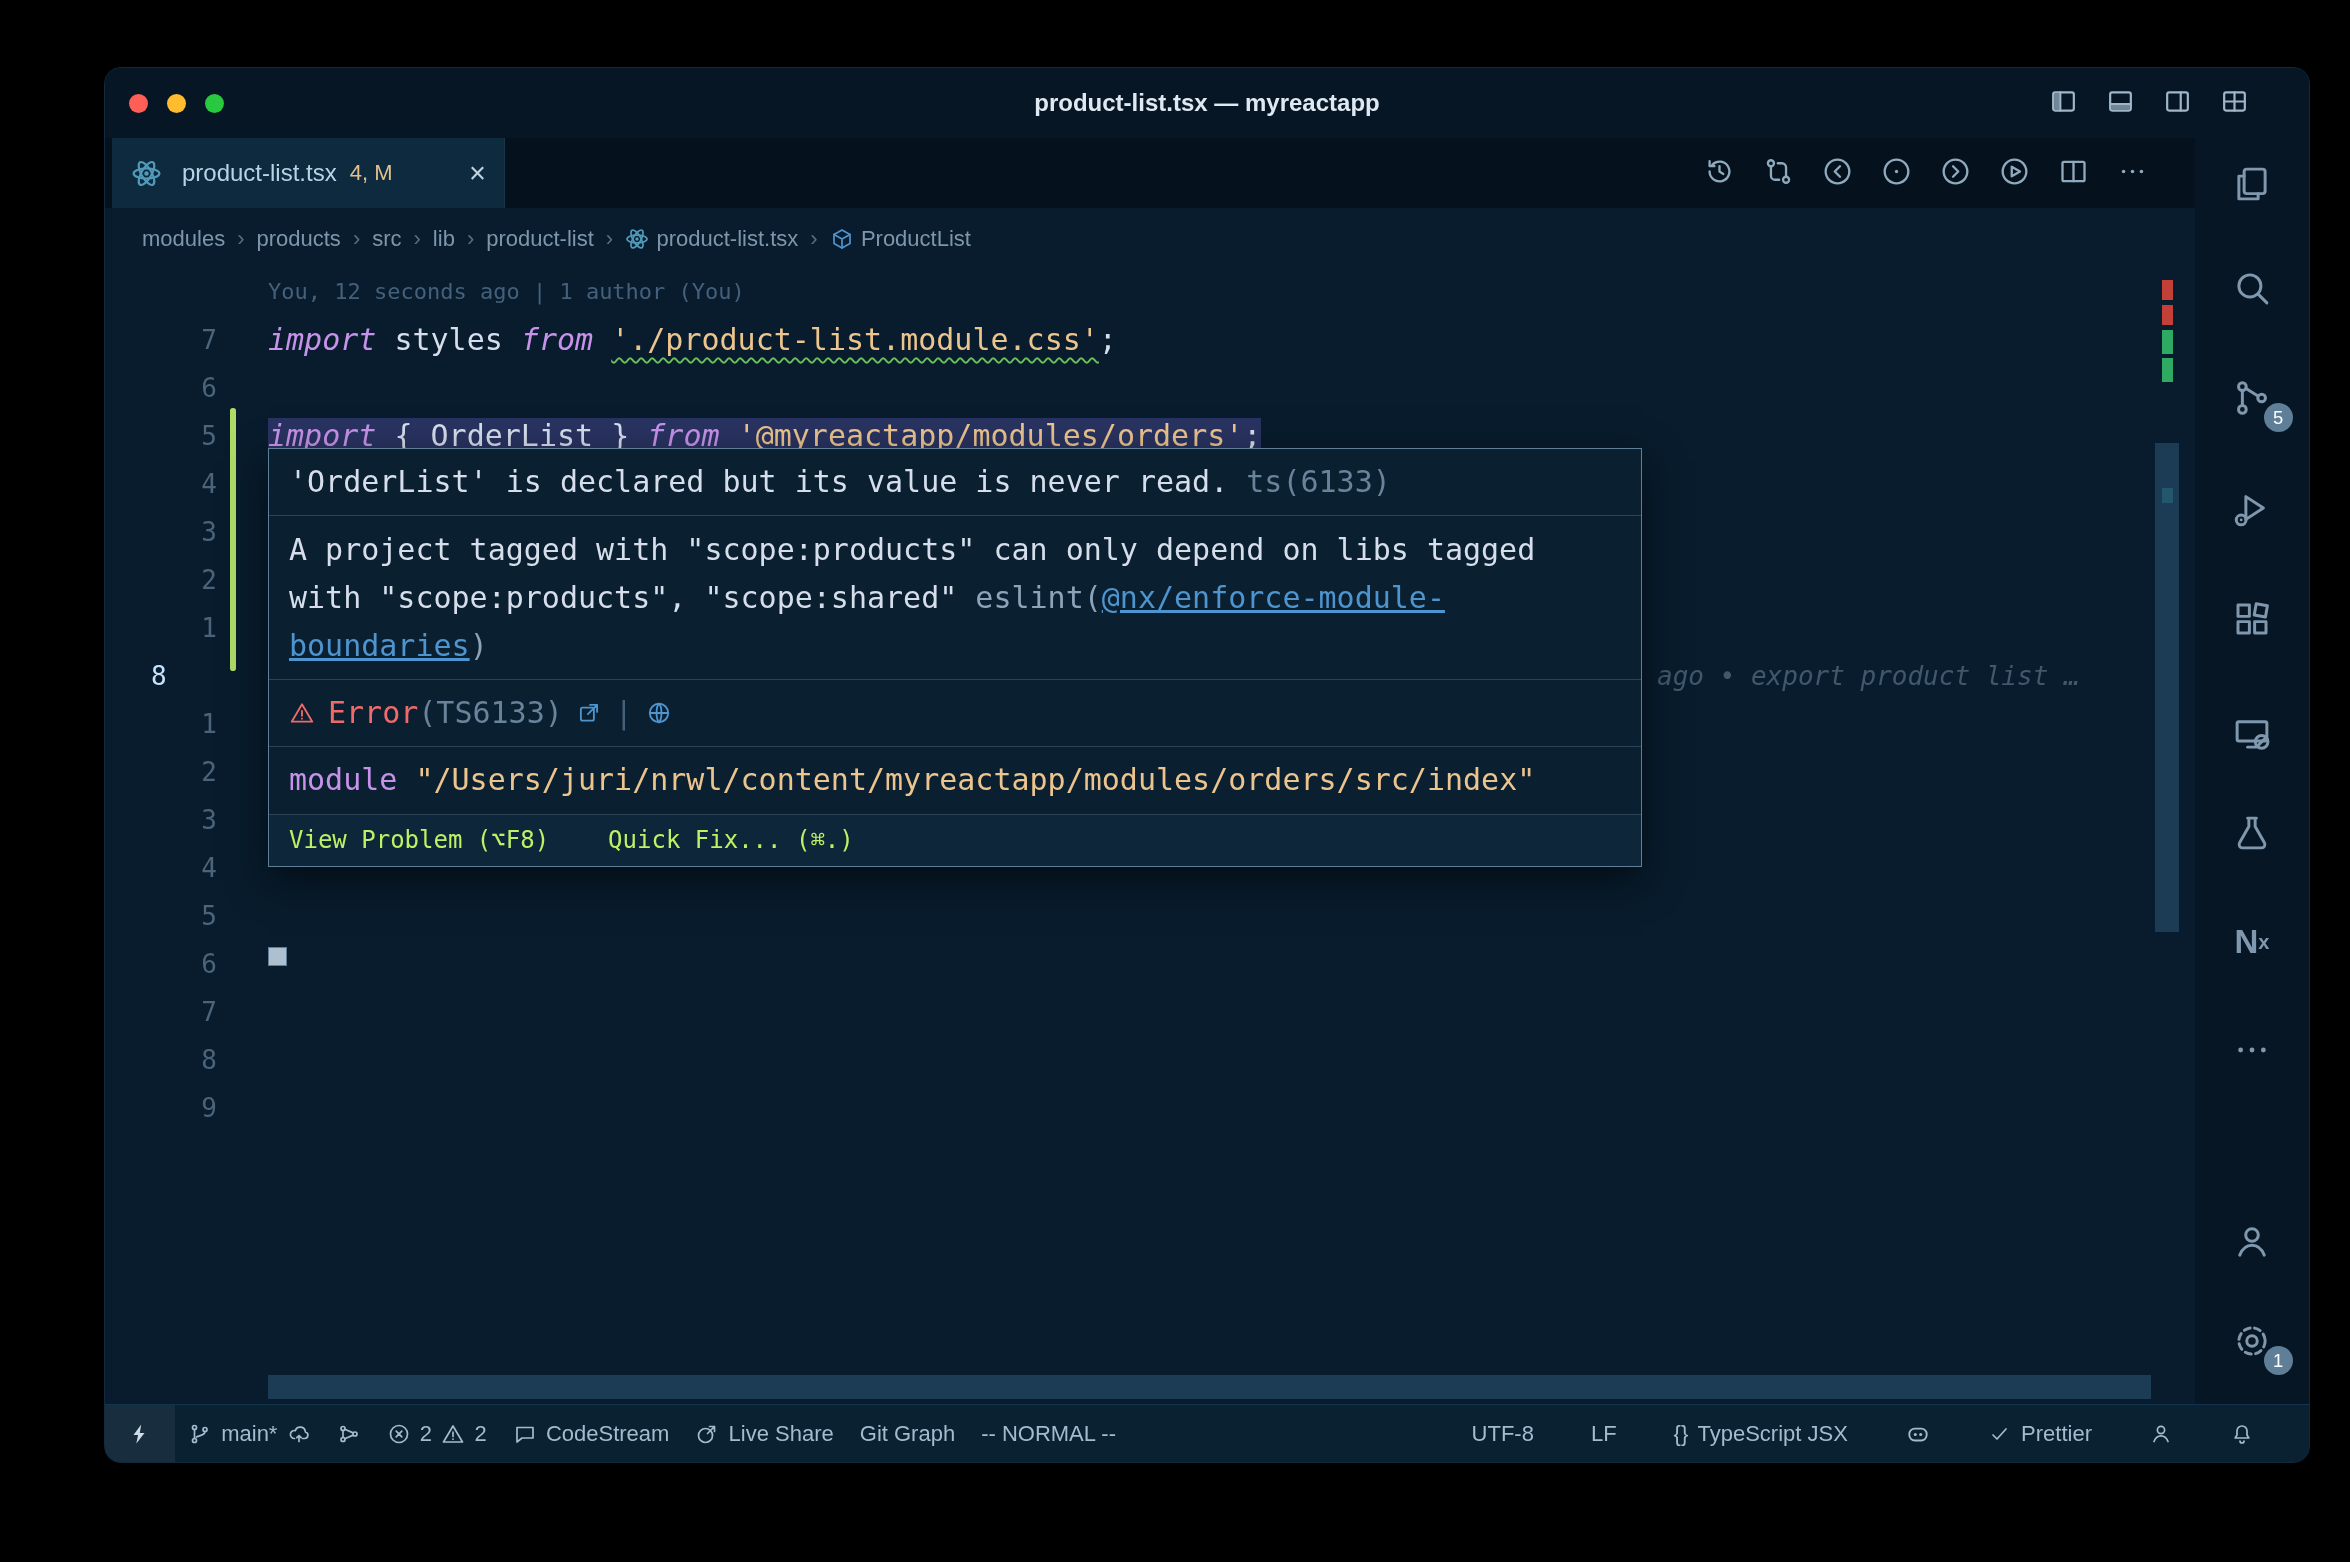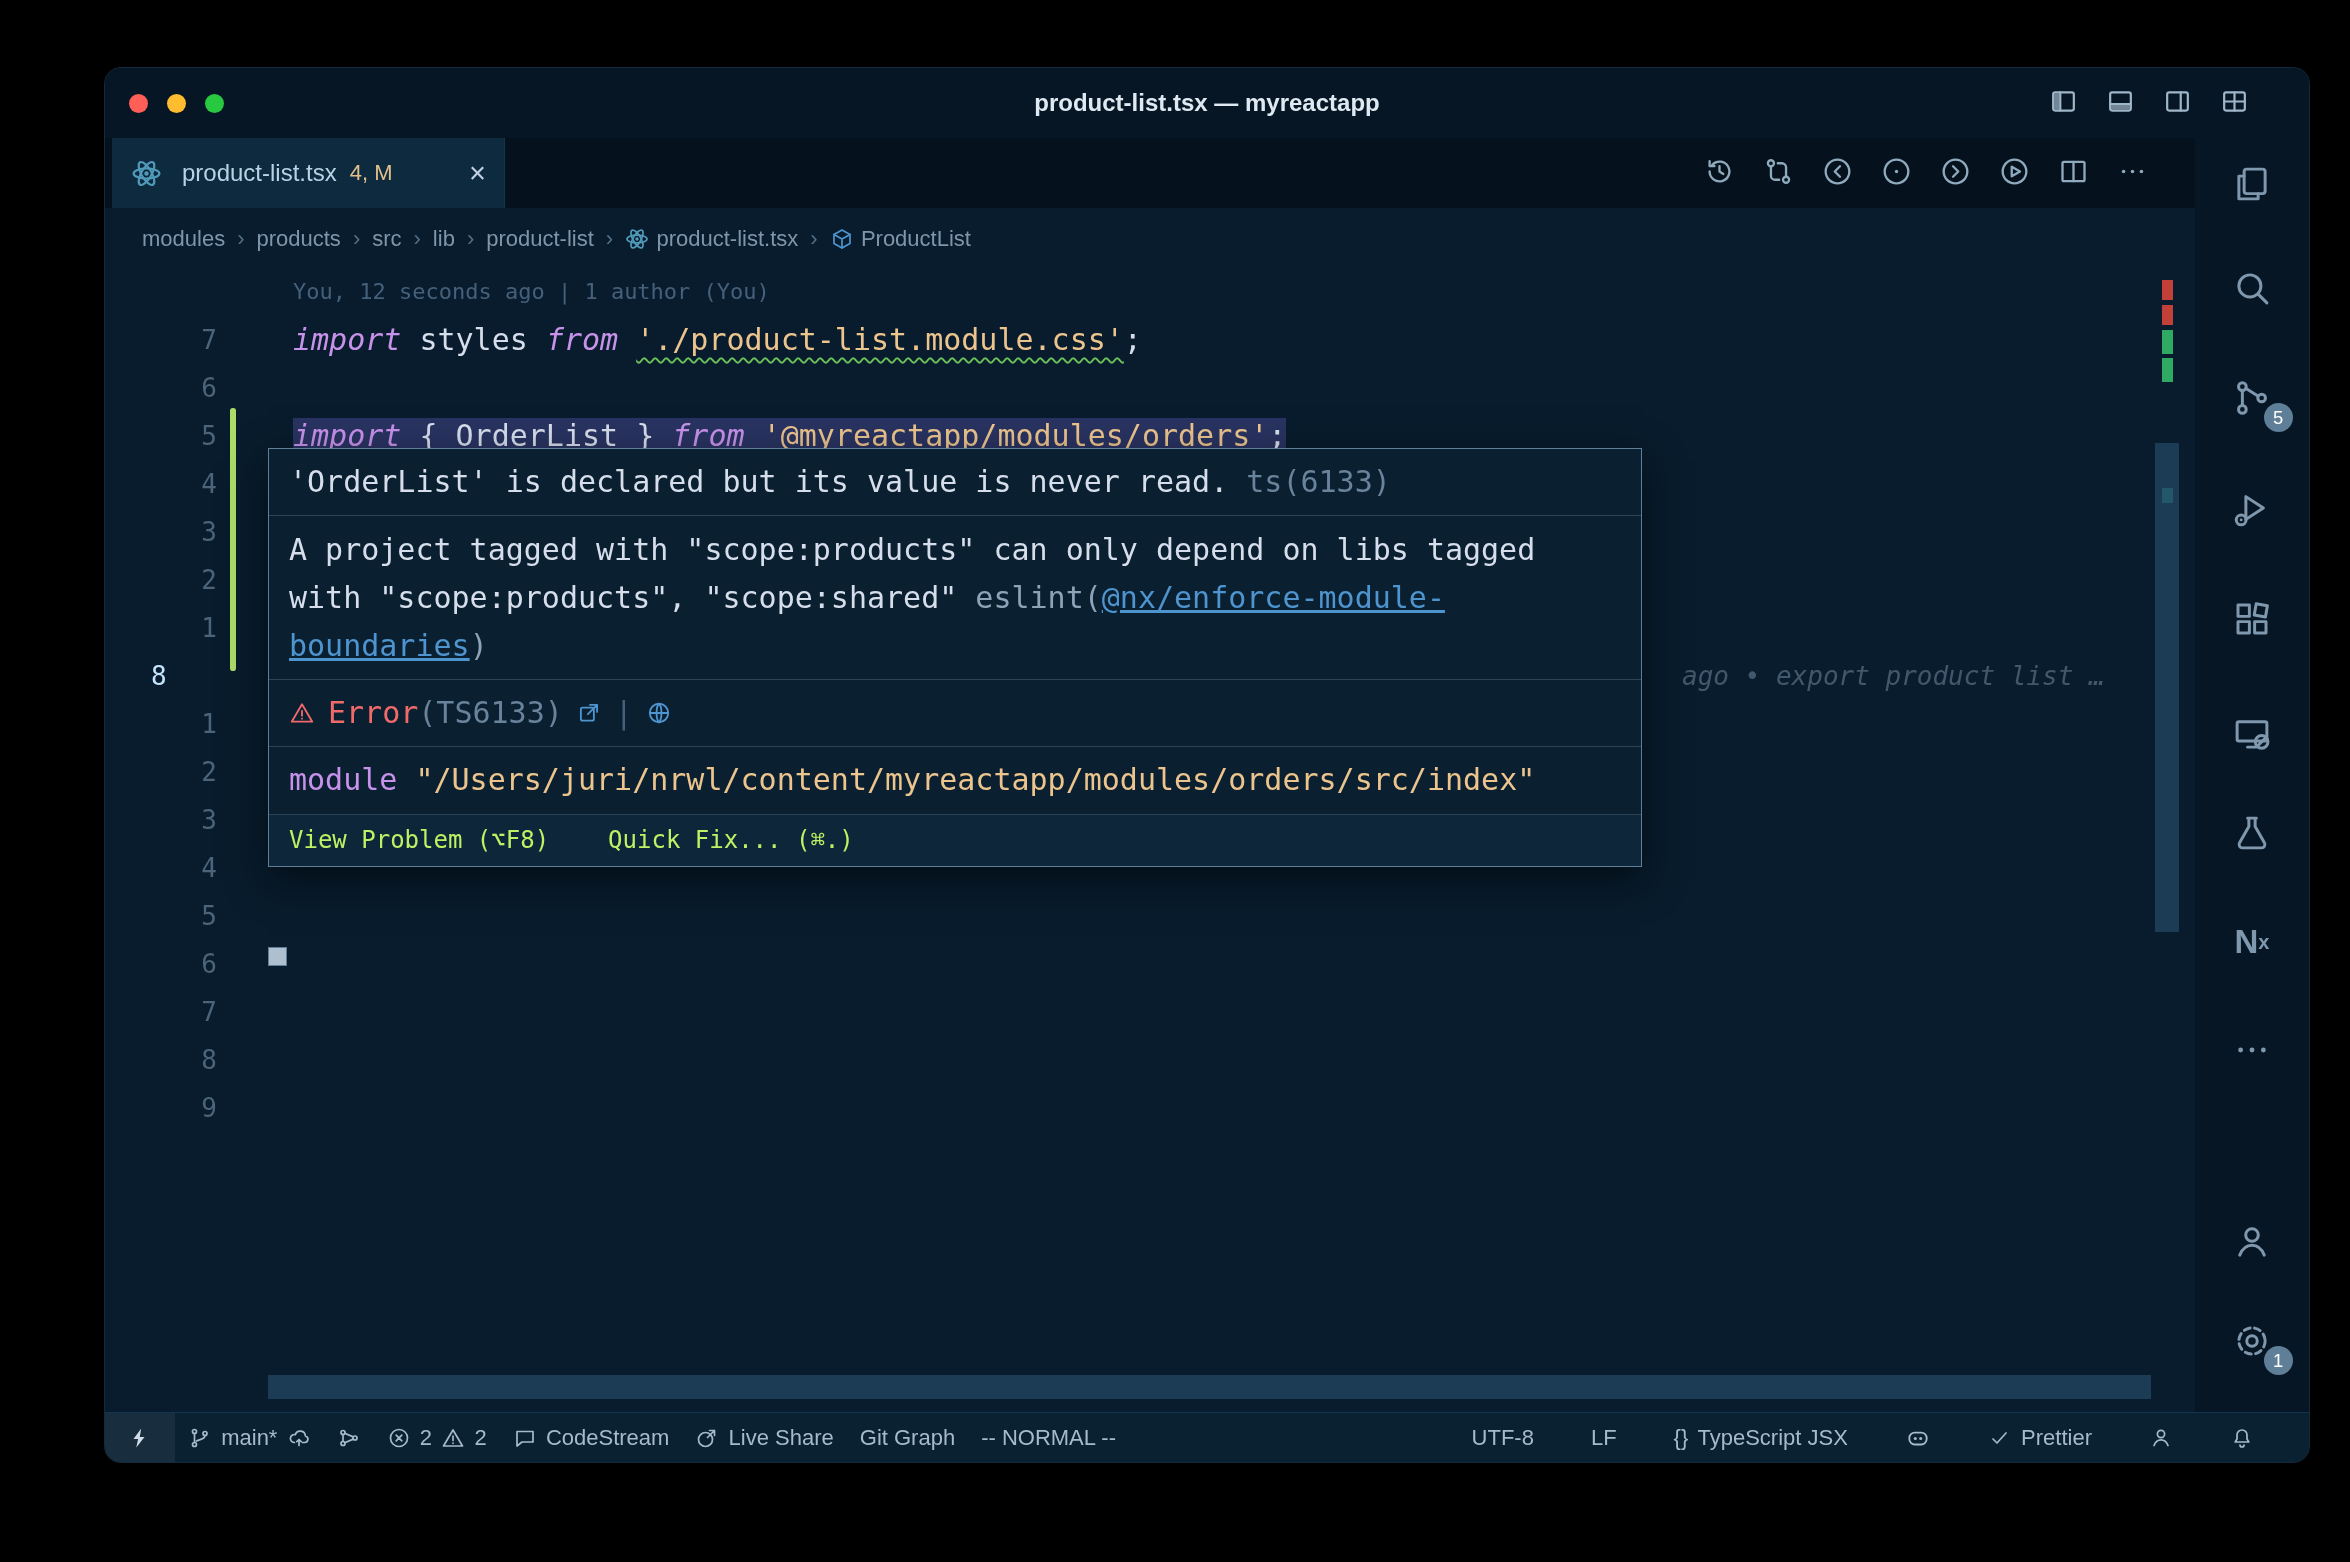--- a/index.html
+++ b/index.html
@@ -32,21 +32,21 @@
 
   
   .editor{position:absolute;left:0;top:200px;right:114px;bottom:50px;background:#081c2d;overflow:hidden;}
   .gutter{position:absolute;left:0;top:0;width:163px;}
   .g-row{height:48px;line-height:48px;font-family:"DejaVu Sans Mono",monospace;font-size:26px;
     color:#4b6479;text-align:right;padding-right:51px;}
   .g-row.cur{color:#c5e4fd;text-align:left;padding-left:46px;padding-right:0;}
   .mod-bar{position:absolute;left:125px;top:140px;width:6.4px;height:263px;background:#addb67;border-radius:2.8px;}
   .code-col{position:absolute;left:0;top:0;right:0;}
   .code-row{height:48px;line-height:48px;font-family:"DejaVu Sans Mono",monospace;font-size:30px;
-    color:#d6deeb;padding-left:163px;white-space:pre;position:relative;margin-left:25px;}
+    color:#d6deeb;padding-left:163px;white-space:pre;position:relative;}
   .code-row.blame{font-size:22px;color:#45607a;}
   .kw{color:#c792ea;font-style:italic;}
   .pln{color:#d6deeb;}
   .str{color:#ecc48d;}
   .sq-g{text-decoration:underline wavy #6cc25a 1.8px;text-underline-offset:7.3px;}
   .sq-y{text-decoration:underline wavy #b3c94f 1.8px;text-underline-offset:7.3px;}
   .sel{background:rgba(120,105,220,.30);}
   .trail{position:absolute;left:1552px;top:0;font-size:26px;color:#41586c;font-style:italic;}
 
   
@@ -75,21 +75,21 @@
 
   
   .activitybar{position:absolute;right:0;top:70px;width:114px;bottom:50px;background:#071624;color:#7f98ad;}
   .ab-item{position:absolute;left:0;width:100%;display:flex;justify-content:center;}
   .ab-badge{position:absolute;right:16.5px;top:26px;min-width:29px;height:29px;border-radius:14.7px;background:#5f7e97;
     color:#fff;font-size:18.4px;line-height:29px;text-align:center;}
   .nx{font-weight:700;font-size:33px;color:#7f98ad;line-height:42px;}
   .nx small{font-size:20px;vertical-align:-3.7px;}
 
   
-  .statusbar{position:absolute;left:0;bottom:0;width:100%;height:50px;background:#0a2132;
+  .statusbar{position:absolute;left:0;bottom:0;width:100%;height:58px;background:#0a2132;
     border-top:0.9px solid #12344e;display:flex;align-items:center;color:#a6bace;font-size:22px;box-sizing:border-box;}
   .sb-left{display:flex;align-items:center;height:100%;}
   .sb-right{display:flex;align-items:center;height:100%;margin-left:auto;padding-right:42px;gap:31px;}
   .sb-item{display:flex;align-items:center;gap:9.2px;padding:0 13px;height:100%;white-space:nowrap;}
   .sb-remote{width:70px;justify-content:center;background:rgba(255,255,255,.06);padding:0;}
   .sic{fill:none;stroke:currentColor;stroke-width:1.7;stroke-linecap:round;stroke-linejoin:round;}
 </style>
 </head>
 <body>
 

